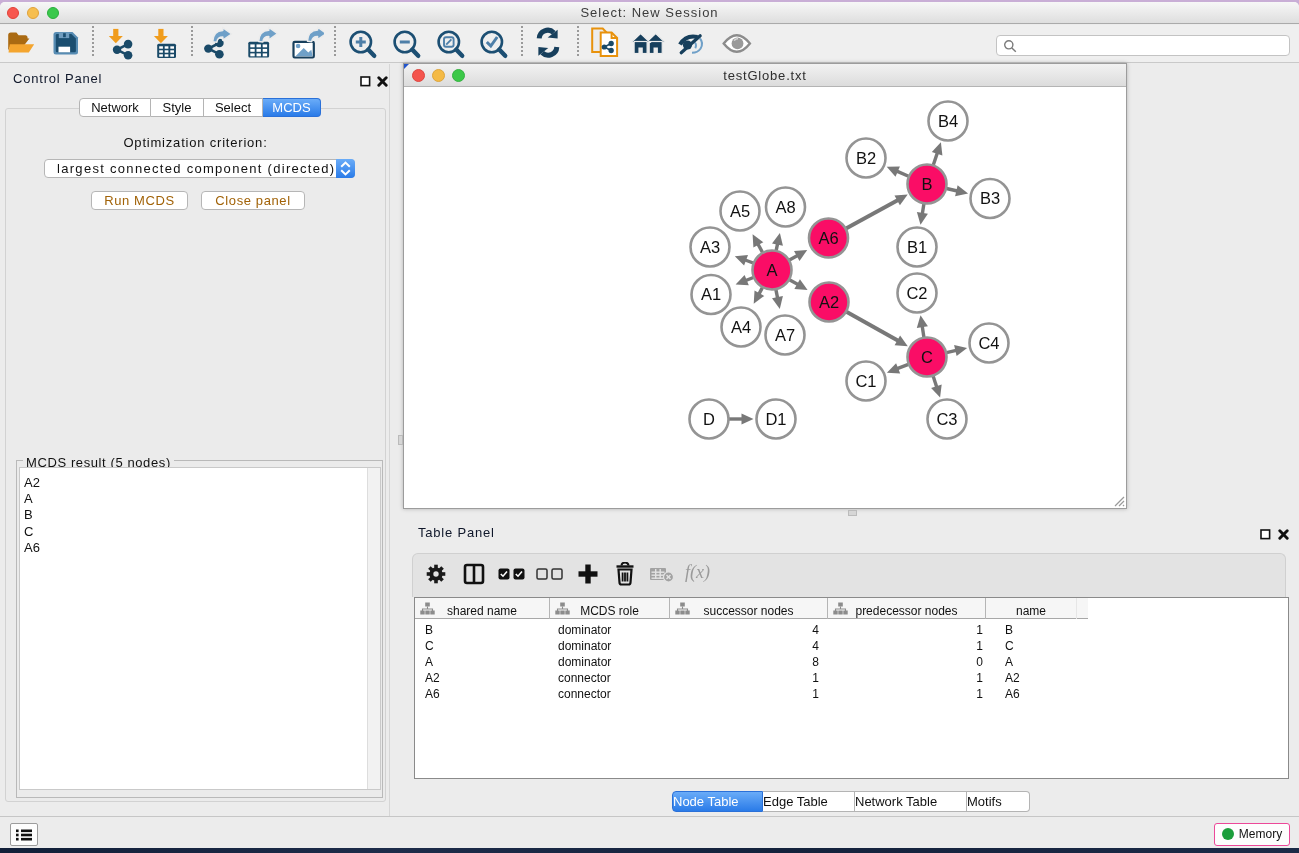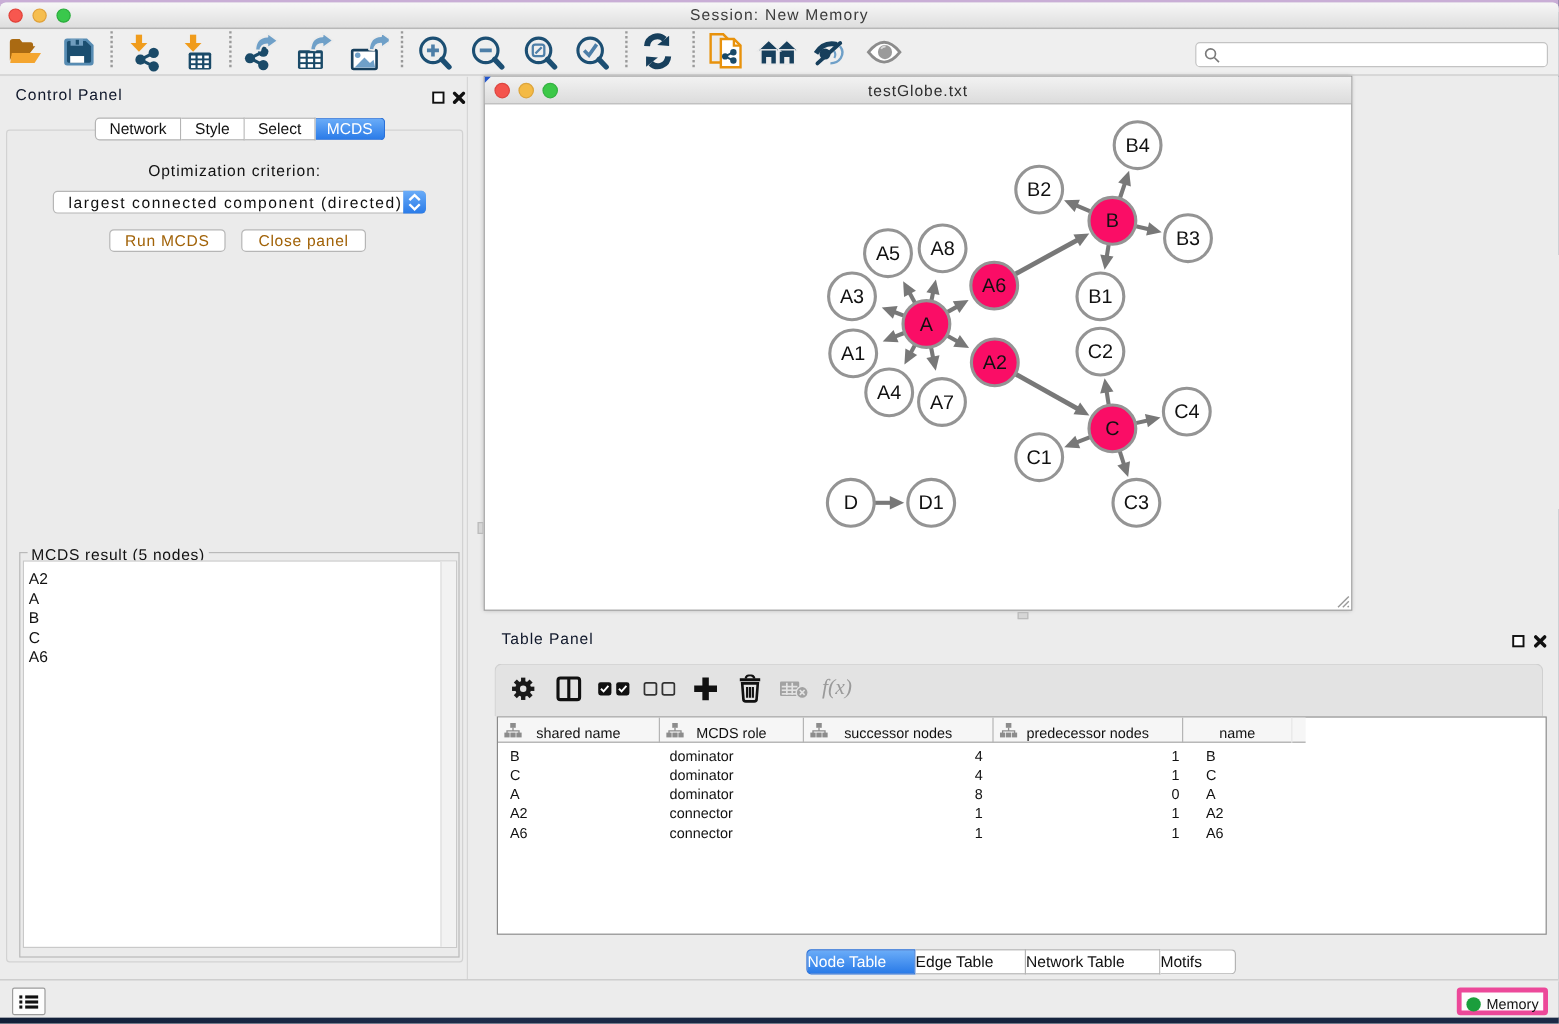--- a/index.html
+++ b/index.html
@@ -48,31 +48,31 @@
 .trow{position:absolute;width:660px;height:16px;line-height:16px;font-size:12px}
 .trow span{position:absolute}
 #ttabs{position:absolute;left:281px;top:727px;height:21px;display:flex;font-size:13px}
 #ttabs .tab{background:#fff;border:1px solid #b4b4b4;border-left:none;line-height:19px;color:#111;}
 #ttabs .tab:first-child{border-left:1px solid #b4b4b4;border-radius:4px 0 0 4px}
 #ttabs .tab:last-child{border-radius:0 4px 4px 0}
 #ttabs .tab.sel{background:linear-gradient(#6aacf8,#2a7be8);color:#fff;border-color:#2a70d8}
 
 #statusbar{position:absolute;left:0;top:814px;width:1299px;height:32px;background:#ececec;border-top:1px solid #c6c6c6}
 #listbtn{position:absolute;left:10px;top:6px;width:28px;height:23px;background:#fdfdfd;border:1px solid #9c9c9c;border-radius:2px}
-#membtn{position:absolute;right:9px;top:6px;width:76px;height:23px;background:#fdfdfd;border:4px solid #ec4899;border-radius:3px;font-size:12px;color:#111;line-height:21px;text-align:center}
+#membtn{position:absolute;right:9px;top:6px;width:76px;height:23px;background:#fdfdfd;border:1px solid #ec4899;border-radius:3px;font-size:12px;color:#111;line-height:21px;text-align:center}
 #membtn i{display:inline-block;width:12px;height:12px;border-radius:50%;background:#1b9e3c;margin-right:5px;vertical-align:-2px}
 </style></head>
 <body>
 <div id="deskTop"></div>
 <div id="app">
   <div id="titlebar">
     <span class="tl" style="left:7px;background:#f7574f;border:1px solid #e14138"></span>
     <span class="tl" style="left:27px;background:#f6be4f;border:1px solid #e0a13a"></span>
     <span class="tl" style="left:47px;background:#3ac84c;border:1px solid #2aad3c"></span>
-    <div id="apptitle">Session: New Memory</div>
+    <div id="apptitle">Select: New Session</div>
   </div>
   <div id="toolbar">
       <svg class="ticon" style="left:3px" width="36" height="39" viewBox="0 0 36 39">
         <path d="M5.2,28.5 V13 Q5.2,10.4 7.8,10.4 H13.4 L15.6,13.3 H22.6 Q24.6,13.3 24.6,15.8 V16.6 L26.4,16.6 L21,23.5 H7.5 Z" fill="#aa6a12"></path>
         <path d="M6.8,22.2 H31.2 L25.8,30.6 H5.5 Z" fill="#f4a52f"></path>
       </svg>
       <svg class="ticon" style="left:47px" width="36" height="39" viewBox="0 0 36 39">
         <path d="M9,10 H25.5 L31,15.5 V30 Q31,32.5 28.5,32.5 H9 Q6.5,32.5 6.5,30 V12.5 Q6.5,10 9,10 Z" fill="#578cb3"></path>
         <path d="M10.2,12.1 H24.4 L28.9,16.6 V28.9 Q28.9,30.3 27.5,30.3 H10.2 Q8.8,30.3 8.8,28.9 V13.5 Q8.8,12.1 10.2,12.1 Z" fill="#1b4e70"></path>
         <rect x="11.8" y="10.5" width="10.4" height="5.6" fill="#6f9cbe"></rect>

